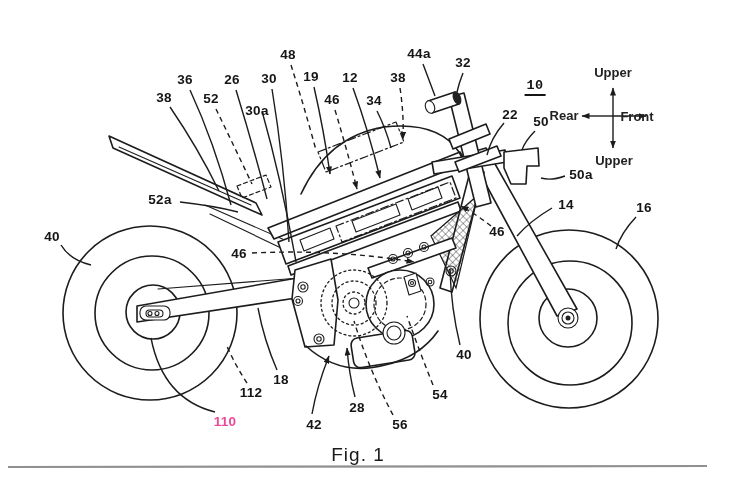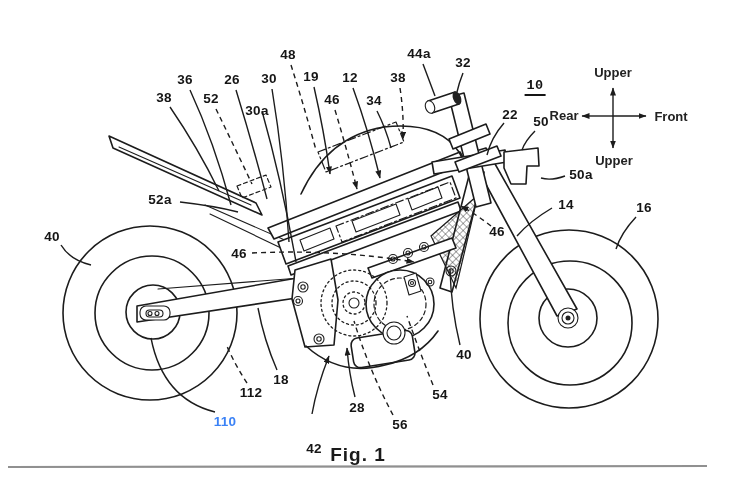--- a/index.html
+++ b/index.html
@@ -2,25 +2,25 @@
 <html><head>
 <meta charset="utf-8">
 <style>
   html,body{margin:0;padding:0;background:#ffffff;}
   .stage{position:relative;width:740px;height:493px;background:#fff;overflow:hidden;
          font-family:"Liberation Sans","DejaVu Sans",sans-serif;}
   svg{position:absolute;left:0;top:0;}
   #labels{position:absolute;left:0;top:0;width:740px;height:493px;pointer-events:none;}
   .callout{position:absolute;transform:translate(-50%,-50%);font-weight:bold;
            font-size:13.5px;color:#151515;letter-spacing:0.3px;white-space:nowrap;}
-  .callout.gray{color:#3b82f6;}
+  .callout.gray{color:#ec4899;}
   .callout.underline{border-bottom:2px solid #151515;padding:0 2px 1px 2px;}
   .compass-label{position:absolute;transform:translate(-50%,-50%);font-weight:bold;
                  font-size:13px;color:#222;}
-  .fig-caption{position:absolute;transform:translate(-50%,-50%);font-weight:700;
+  .fig-caption{position:absolute;transform:translate(-50%,-50%);font-weight:400;
                font-size:19px;color:#1a1a1a;letter-spacing:1px;}
   .leader{fill:none;stroke:#1c1c1c;stroke-width:1.4;}
   .leader.dashed{stroke-dasharray:5,4;}
   .ink{stroke:#1c1c1c;fill:none;stroke-width:1.6;stroke-linejoin:round;stroke-linecap:round;}
   .wht{stroke:#1c1c1c;fill:#ffffff;stroke-width:1.6;stroke-linejoin:round;}
   .thin{stroke-width:1.1;}
   .dotted{stroke-dasharray:2,3;stroke-width:1.3;}
   .dashdot{stroke-dasharray:8,3,2,3;stroke-width:1.2;}
   .dashed2{stroke-dasharray:4,3;stroke-width:1.2;}
 </style>
@@ -185,21 +185,21 @@
         <path d="M277,370 Q264,340 258,308" class="leader"></path>
         <path d="M247,383 Q235,365 226,344" class="leader dashed"></path>
         <path d="M215,412 Q163,399 151,338" class="leader"></path>
       </g>
 </svg>
 
 <div id="labels">
   <div class="compass-label" style="left:613px;top:72px">Upper</div>
   <div class="compass-label" style="left:614px;top:160px">Upper</div>
   <div class="compass-label" style="left:564px;top:115px">Rear</div>
-  <div class="compass-label" style="left:671px;top:116px">Front</div>
+  <div class="compass-label" style="left:637px;top:116px">Front</div>
   <div class="fig-caption" style="left:358px;top:455px">Fig. 1</div>
 <div class="callout" style="left: 52px; top: 236px;">40</div>
       <div class="callout" style="left: 164px; top: 97px;">38</div>
       <div class="callout" style="left: 185px; top: 79px;">36</div>
       <div class="callout" style="left: 211px; top: 98px;">52</div>
       <div class="callout" style="left: 232px; top: 79px; text-align: center;">26</div>
       <div class="callout" style="left: 269px; top: 78px;">30</div>
       <div class="callout" style="left: 257px; top: 110px;">30a</div>
       <div class="callout" style="left: 288px; top: 54px;">48</div>
       <div class="callout" style="left: 311px; top: 76px;">19</div>
@@ -215,19 +215,19 @@
       <div class="callout" style="left: 581px; top: 174px;">50a</div>
       <div class="callout" style="left: 566px; top: 204px;">14</div>
       <div class="callout" style="left: 644px; top: 207px;">16</div>
       <div class="callout" style="left: 160px; top: 199px;">52a</div>
       <div class="callout" style="left: 239px; top: 253px;">46</div>
       <div class="callout" style="left: 497px; top: 231px;">46</div>
       <div class="callout" style="left: 464px; top: 354px;">40</div>
       <div class="callout" style="left: 440px; top: 394px;">54</div>
       <div class="callout" style="left: 400px; top: 424px;">56</div>
       <div class="callout" style="left: 357px; top: 407px;">28</div>
-      <div class="callout" style="left: 314px; top: 424px; margin-top: 24px;">42</div>
+      <div class="callout" style="left: 314px; top: 424px;">42</div>
       <div class="callout" style="left: 281px; top: 379px;">18</div>
       <div class="callout" style="left: 251px; top: 392px;">112</div>
       <div class="callout gray" style="left: 225px; top: 421px;">110</div>
     </div>
 
 </div>
 
 </body></html>

